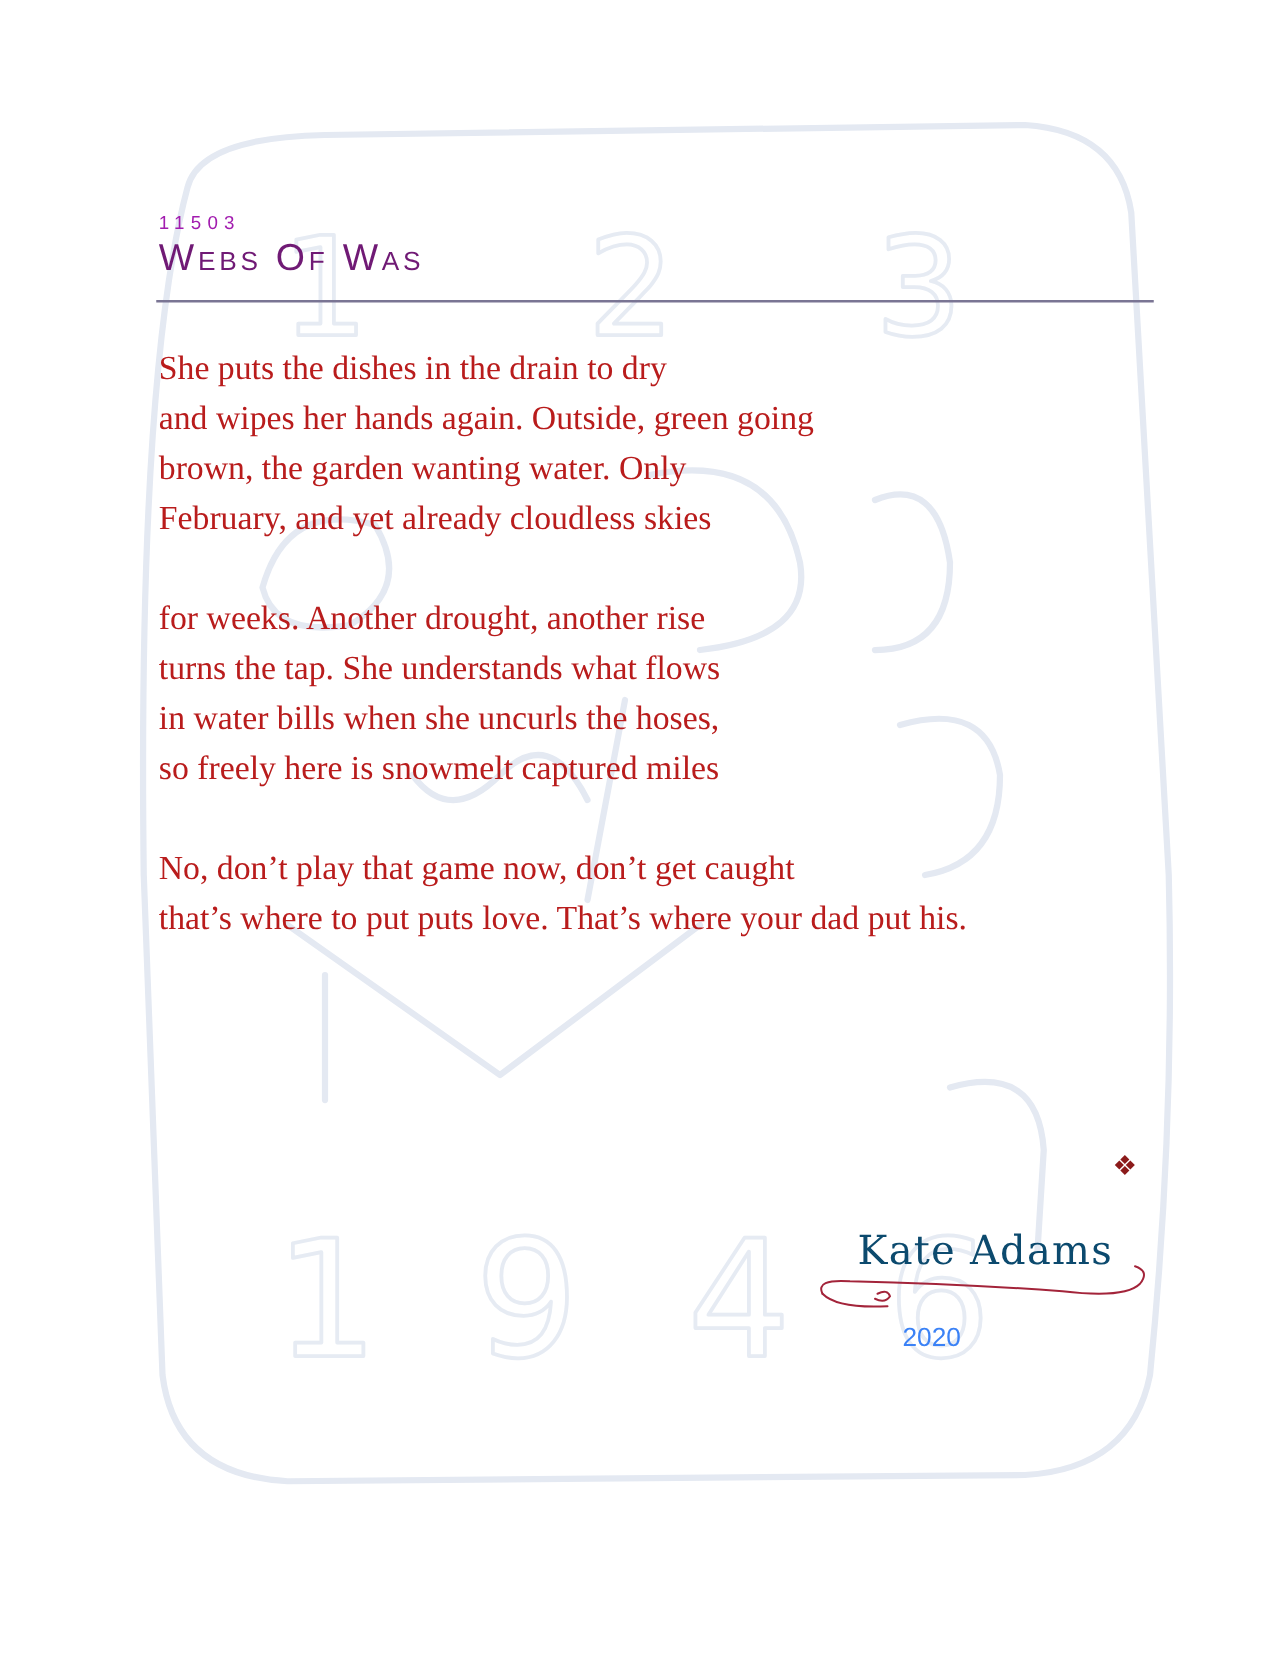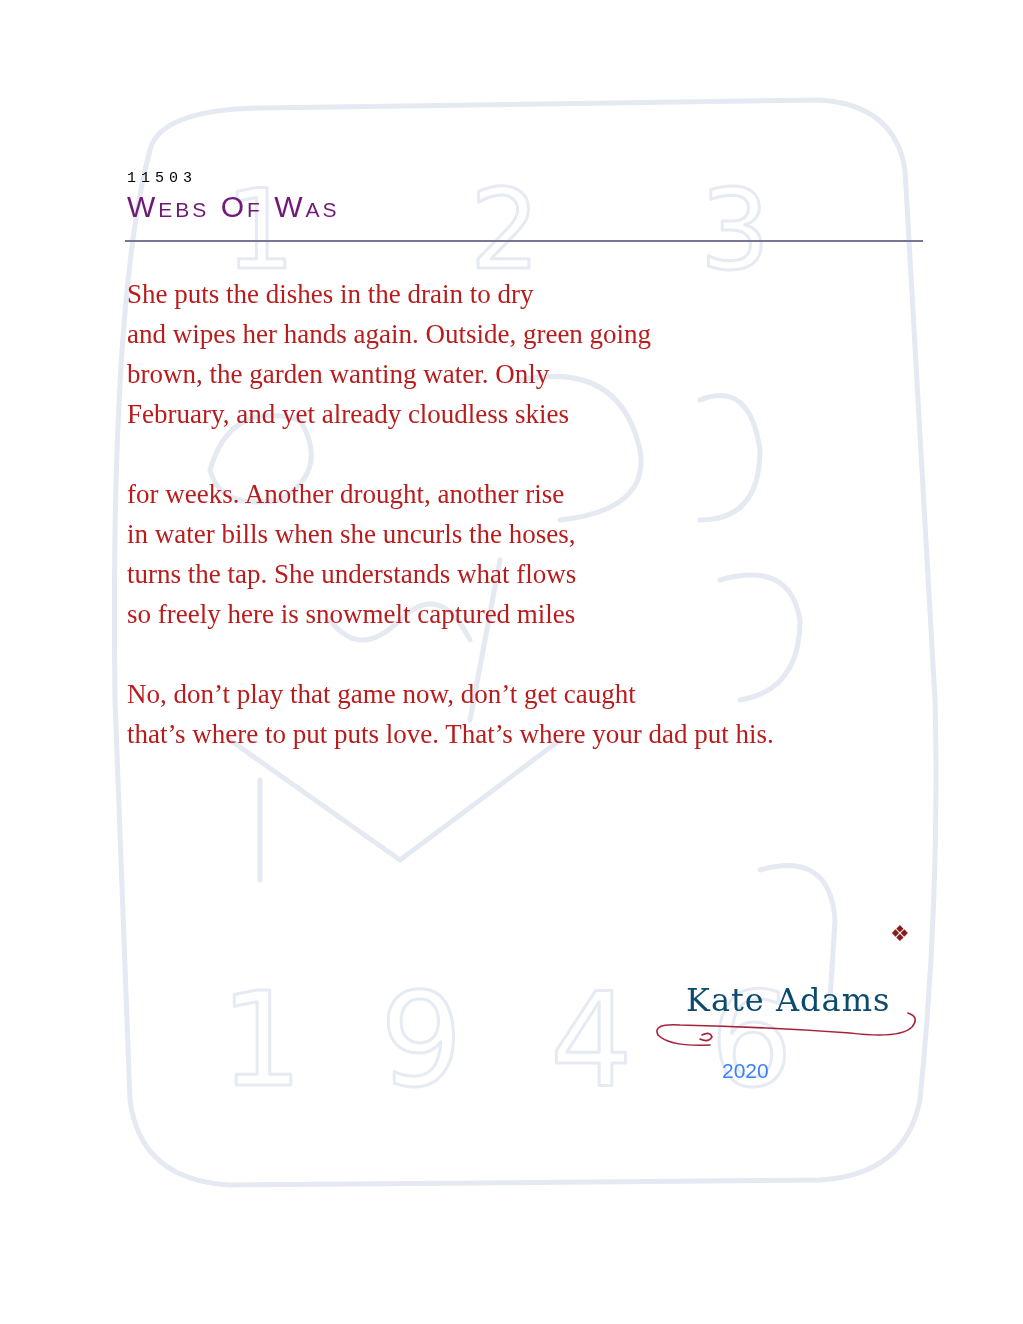--- a/index.html
+++ b/index.html
@@ -4,22 +4,22 @@
 <style>
   html, body { margin: 0; padding: 0; background: #ffffff; }
   body { width: 1023px; height: 1324px; position: relative; overflow: hidden; }
   .page { position: absolute; inset: 0; }
 
   .watermark { position: absolute; inset: 0; pointer-events: none; }
   .watermark svg { width: 1023px; height: 1324px; }
 
   .poem-number {
     position: absolute; left: 127px; top: 170px;
-    font-family: Liberation Mono, monospace; font-size: 15px;
-    letter-spacing: 5px; color: #000000;
+    font-family: Liberation Sans, sans-serif; font-size: 15px;
+    letter-spacing: 5px; color: #a21caf;
   }
   .poem-title {
     position: absolute; left: 127px; top: 190px;
     font-family: Liberation Sans, sans-serif; font-size: 30px;
     color: #701a75; letter-spacing: 3px; font-variant: small-caps;
     white-space: nowrap;
   }
   .title-rule {
     position: absolute; left: 125px; top: 240px; width: 798px; height: 2px;
     background: #7a7594;
@@ -86,22 +86,22 @@
 
   <div class="poem-body">
     <div class="stanza">
       <span class="line">She puts the dishes in the drain to dry</span>
       <span class="line">and wipes her hands again. Outside, green going</span>
       <span class="line">brown, the garden wanting water. Only</span>
       <span class="line">February, and yet already cloudless skies</span>
     </div>
     <div class="stanza">
       <span class="line">for weeks. Another drought, another rise</span>
+      <span class="line">turns the tap. She understands what flows</span>
       <span class="line">in water bills when she uncurls the hoses,</span>
-      <span class="line">turns the tap. She understands what flows</span>
       <span class="line">so freely here is snowmelt captured miles</span>
     </div>
     <div class="stanza">
       <span class="line">No, don’t play that game now, don’t get caught</span>
       <span class="line">that’s where to put puts love. That’s where your dad put his.</span>
     </div>
   </div>
 
   <div class="end-mark">❖</div>
 

